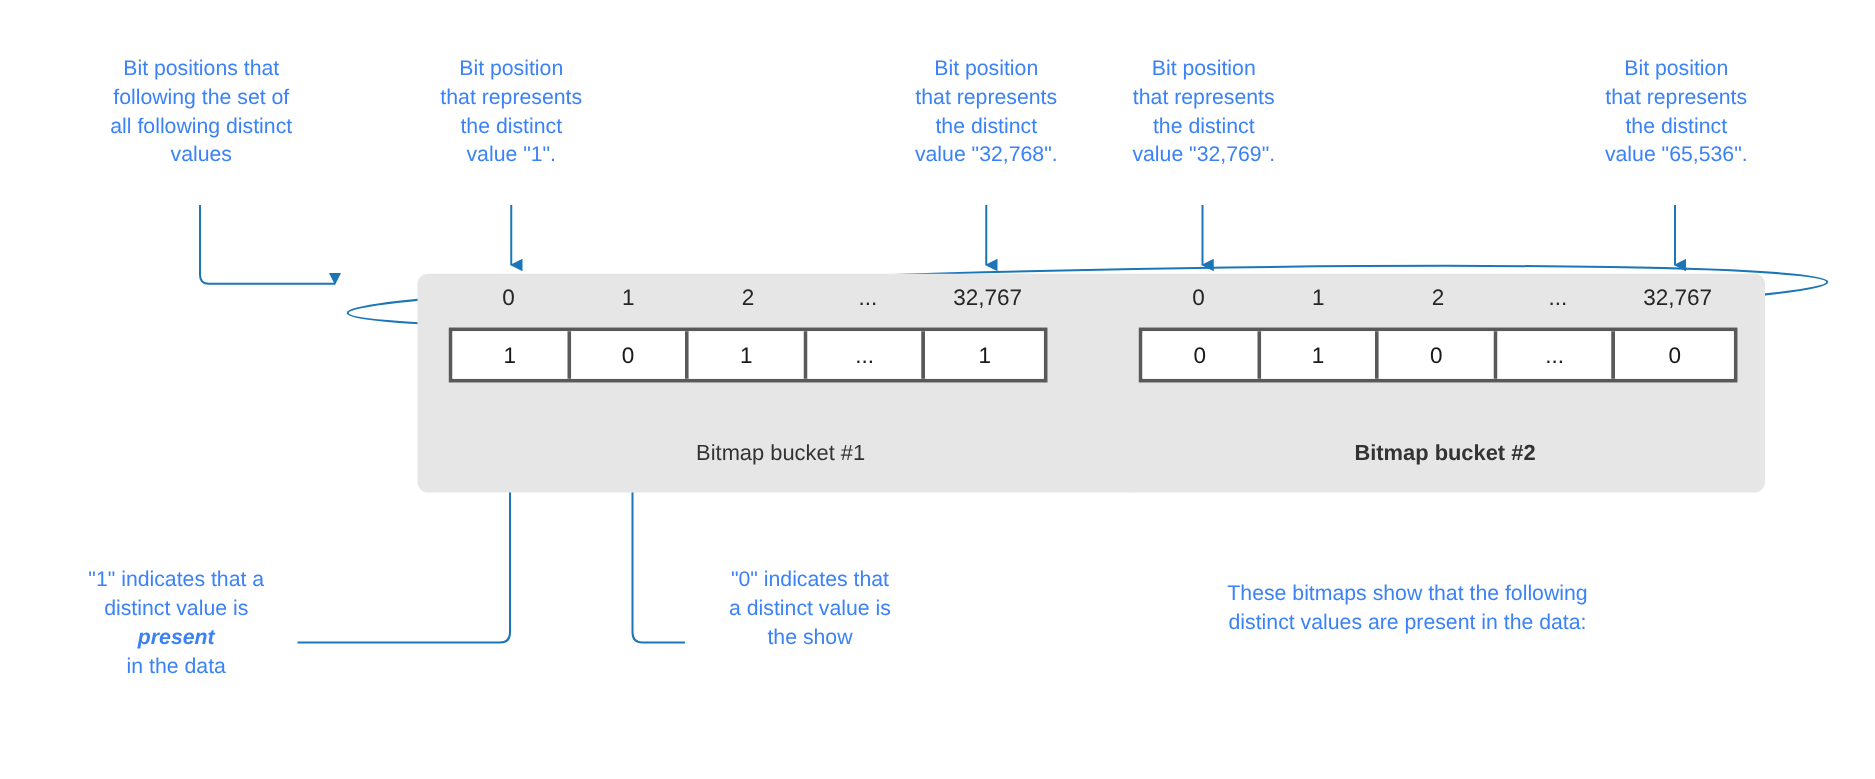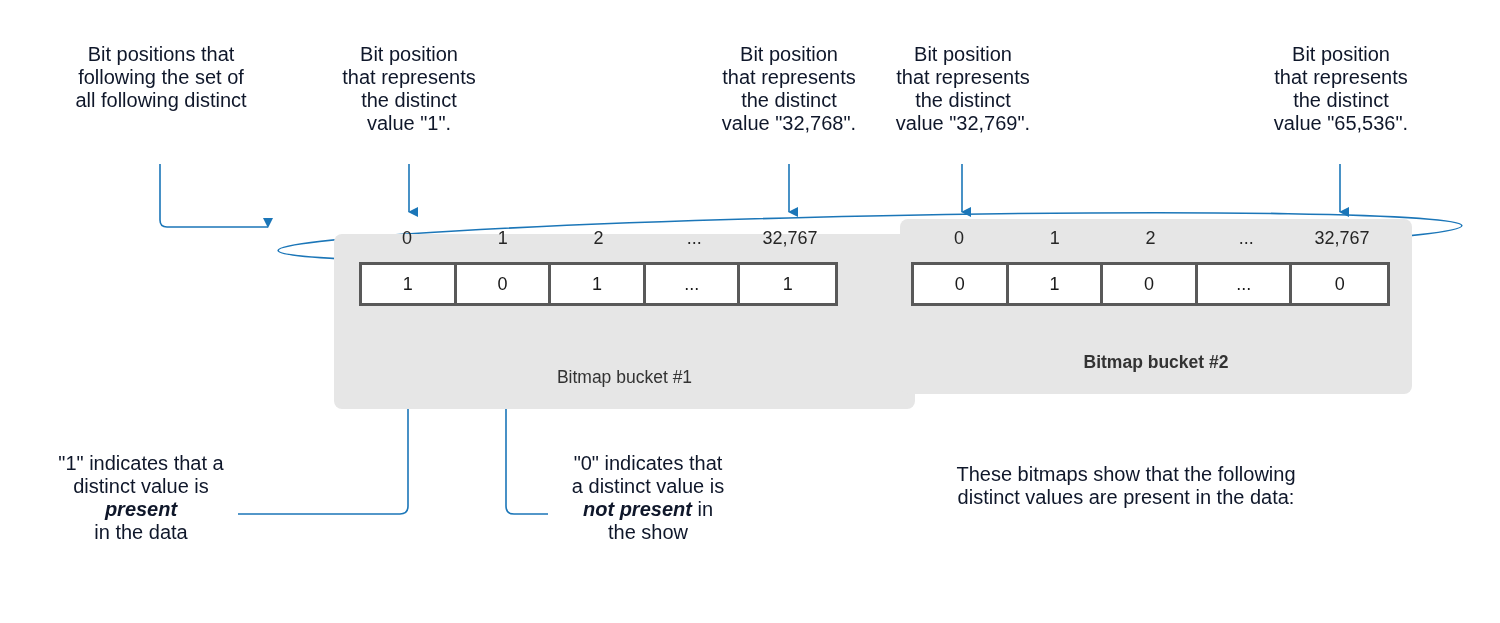--- a/index.html
+++ b/index.html
@@ -1,21 +1,21 @@
 <!DOCTYPE html>
 <html><head>
 <meta charset="utf-8">
 <style>
   html,body{margin:0;padding:0;background:#ffffff;}
   body{width:1500px;height:623px;position:relative;overflow:hidden;
        font-family:"Liberation Sans","DejaVu Sans",sans-serif;color:#262626;}
   #canvas{position:absolute;inset:0;width:1500px;height:623px;}
   svg.lines{position:absolute;left:0;top:0;width:1500px;height:623px;pointer-events:none;}
 
-  .note{position:absolute;text-align:center;font-size:20px;line-height:23px;color:#0f172a;}
+  .note{position:absolute;text-align:center;font-size:17px;line-height:23px;color:#3b82f6;}
   .note b{font-weight:bold;font-style:italic;text-align:right;}
 
   .bucket{position:absolute;background:#e6e6e6;border-radius:8px;}
   .bucket-label{position:absolute;width:100%;text-align:center;font-size:17.5px;color:#333;}
 
   .idxrow{position:absolute;display:flex;}
   .idxrow .idx{text-align:center;font-size:18px;color:#262626;line-height:24px;}
 
   .bits{position:absolute;display:flex;border:3px solid #595959;box-sizing:border-box;background:#fff;}
   .bits .cell{box-sizing:border-box;border-right:3px solid #595959;height:100%;
@@ -55,20 +55,21 @@
 
     <path d="M238,514 L400,514 Q408,514 408,506 L408,317" fill="none" stroke="#1b76b8" stroke-width="1.6" marker-end="url(#arrow-up)"></path>
 
     <path d="M548,514 L514,514 Q506,514 506,506 L506,317" fill="none" stroke="#1b76b8" stroke-width="1.6" marker-end="url(#arrow-up)"></path>
   </svg>
 
   <div class="note" style="left:45px;top:43px;width:232px;">
     <div>Bit positions that</div>
     <div>following the set of</div>
     <div>all following distinct</div>
+    <div>values</div>
   </div>
 
   <div class="note" style="left:323px;top:43px;width:172px;">
     <div>Bit position</div>
     <div>that represents</div>
     <div>the distinct</div>
     <div>value "1".</div>
   </div>
 
   <div class="note" style="left:700px;top:43px;width:178px;">
@@ -85,21 +86,21 @@
     <div>value "32,769".</div>
   </div>
 
   <div class="note" style="left:1252px;top:43px;width:178px;">
     <div>Bit position</div>
     <div>that represents</div>
     <div>the distinct</div>
     <div>value "65,536".</div>
   </div>
 
-  <div class="bucket" style="left:334px;top:234px;width:581px;height:175px;">
+  <div class="bucket" style="left:334px;top:219px;width:581px;height:175px;">
     <div class="bucket-label" style="top:133px;">Bitmap bucket #1</div>
   </div>
 
   <div class="idxrow" style="left:359px;top:226px;width:479px;">
     <div class="idx" style="width:95.8px;">0</div>
     <div class="idx" style="width:95.8px;">1</div>
     <div class="idx" style="width:95.8px;">2</div>
     <div class="idx" style="width:95.8px;">...</div>
     <div class="idx" style="width:95.8px;">32,767</div>
   </div>
@@ -135,21 +136,20 @@
   <div class="note" style="left:30px;top:452px;width:222px;">
     <div>"1" indicates that a</div>
     <div>distinct value is</div>
     <div><b>present</b></div>
     <div>in the data</div>
   </div>
 
   <div class="note" style="left:553px;top:452px;width:190px;">
     <div>"0" indicates that</div>
     <div>a distinct value is</div>
-    <div><b>not present</b><span> in</span></div>
     <div>the show</div>
   </div>
 
   <div class="note" style="left:896px;top:463px;width:460px;">
     <div>These bitmaps show that the following</div>
     <div>distinct values are present in the data:</div>
   </div>
 
 </div>
 

